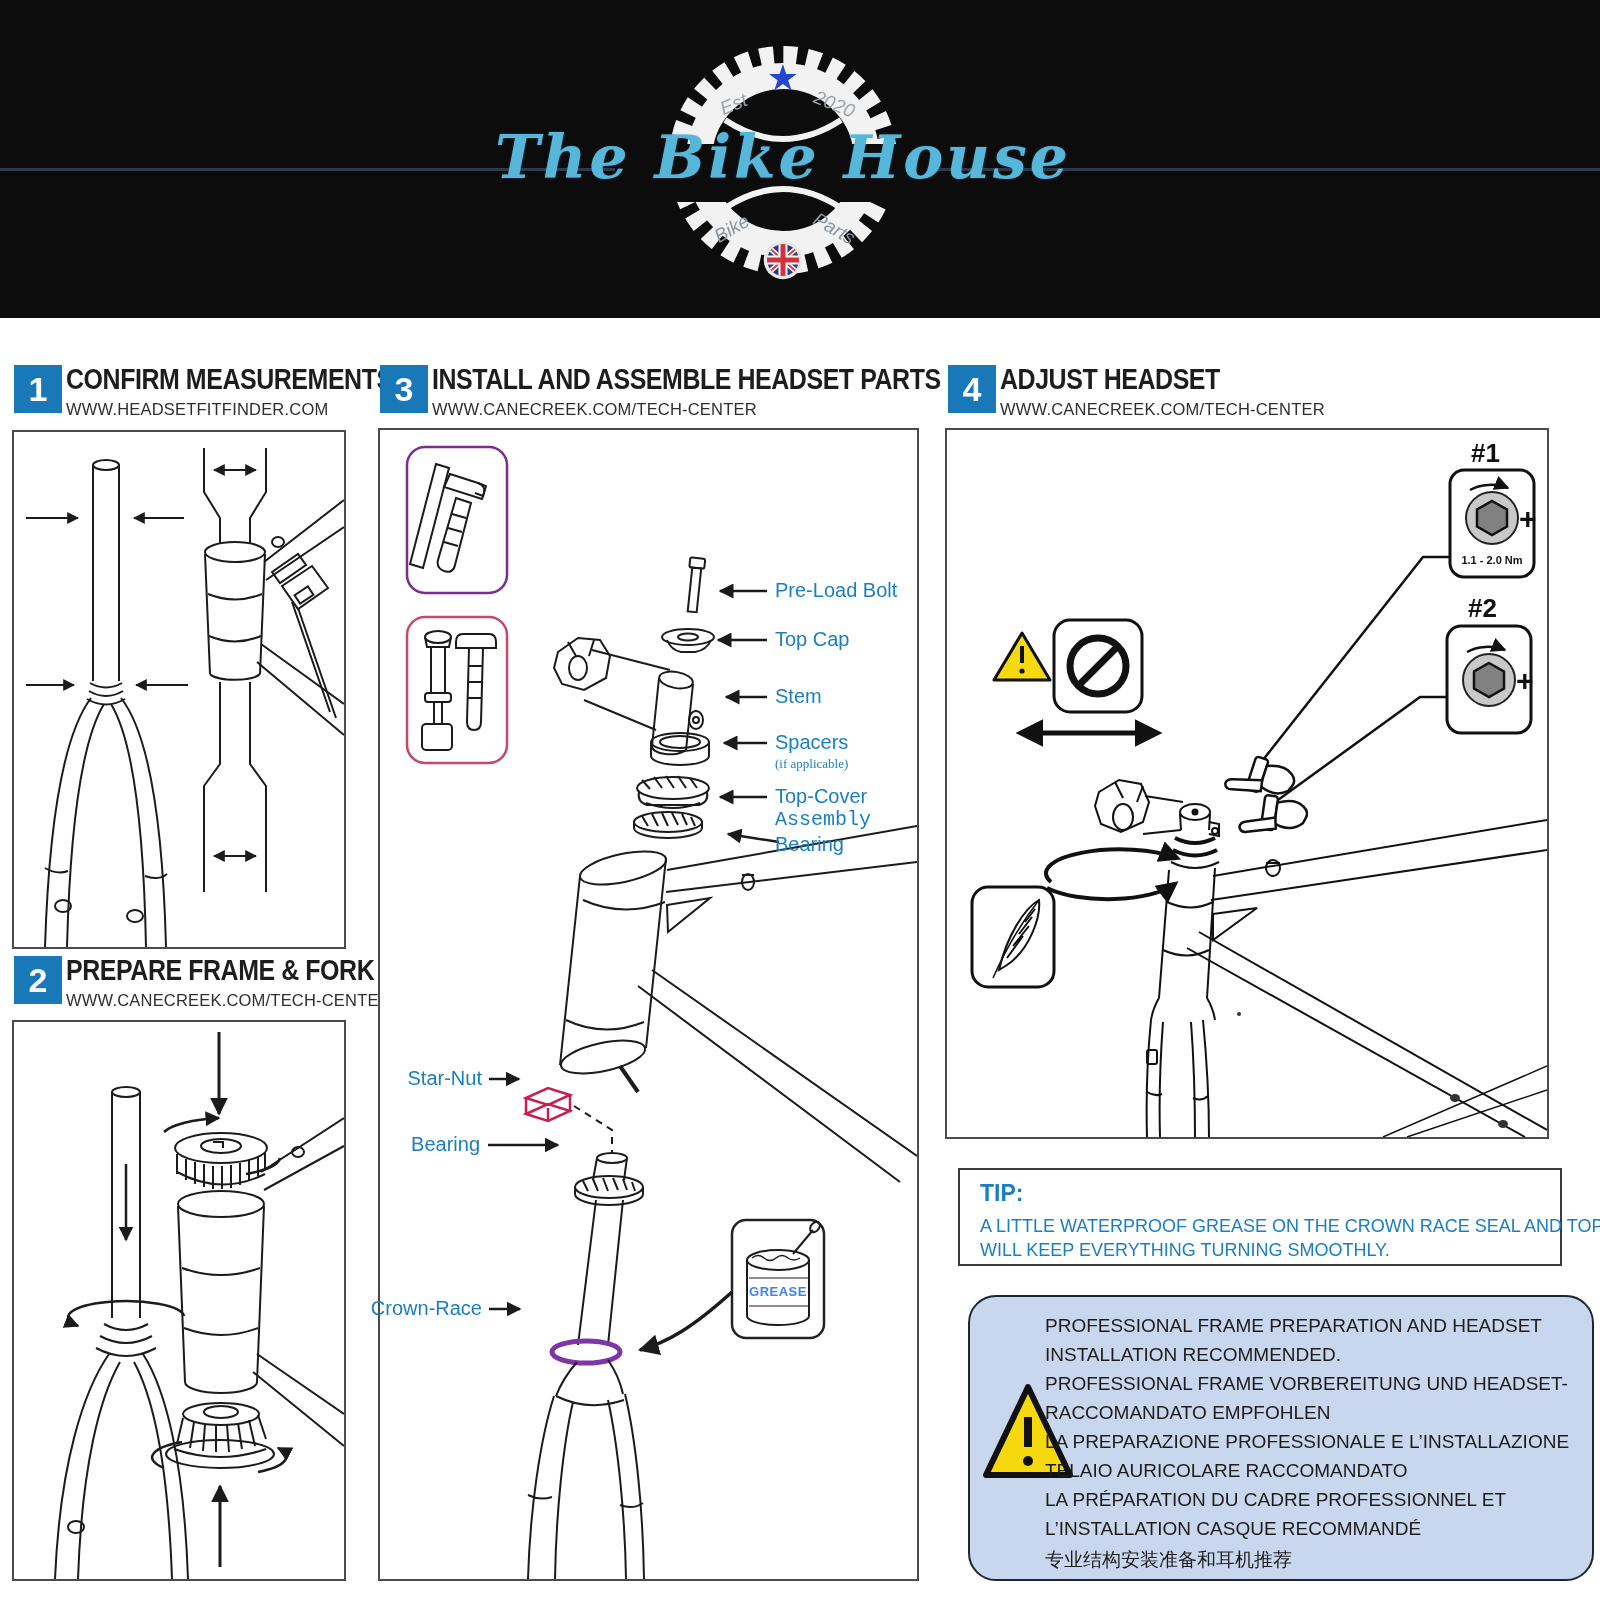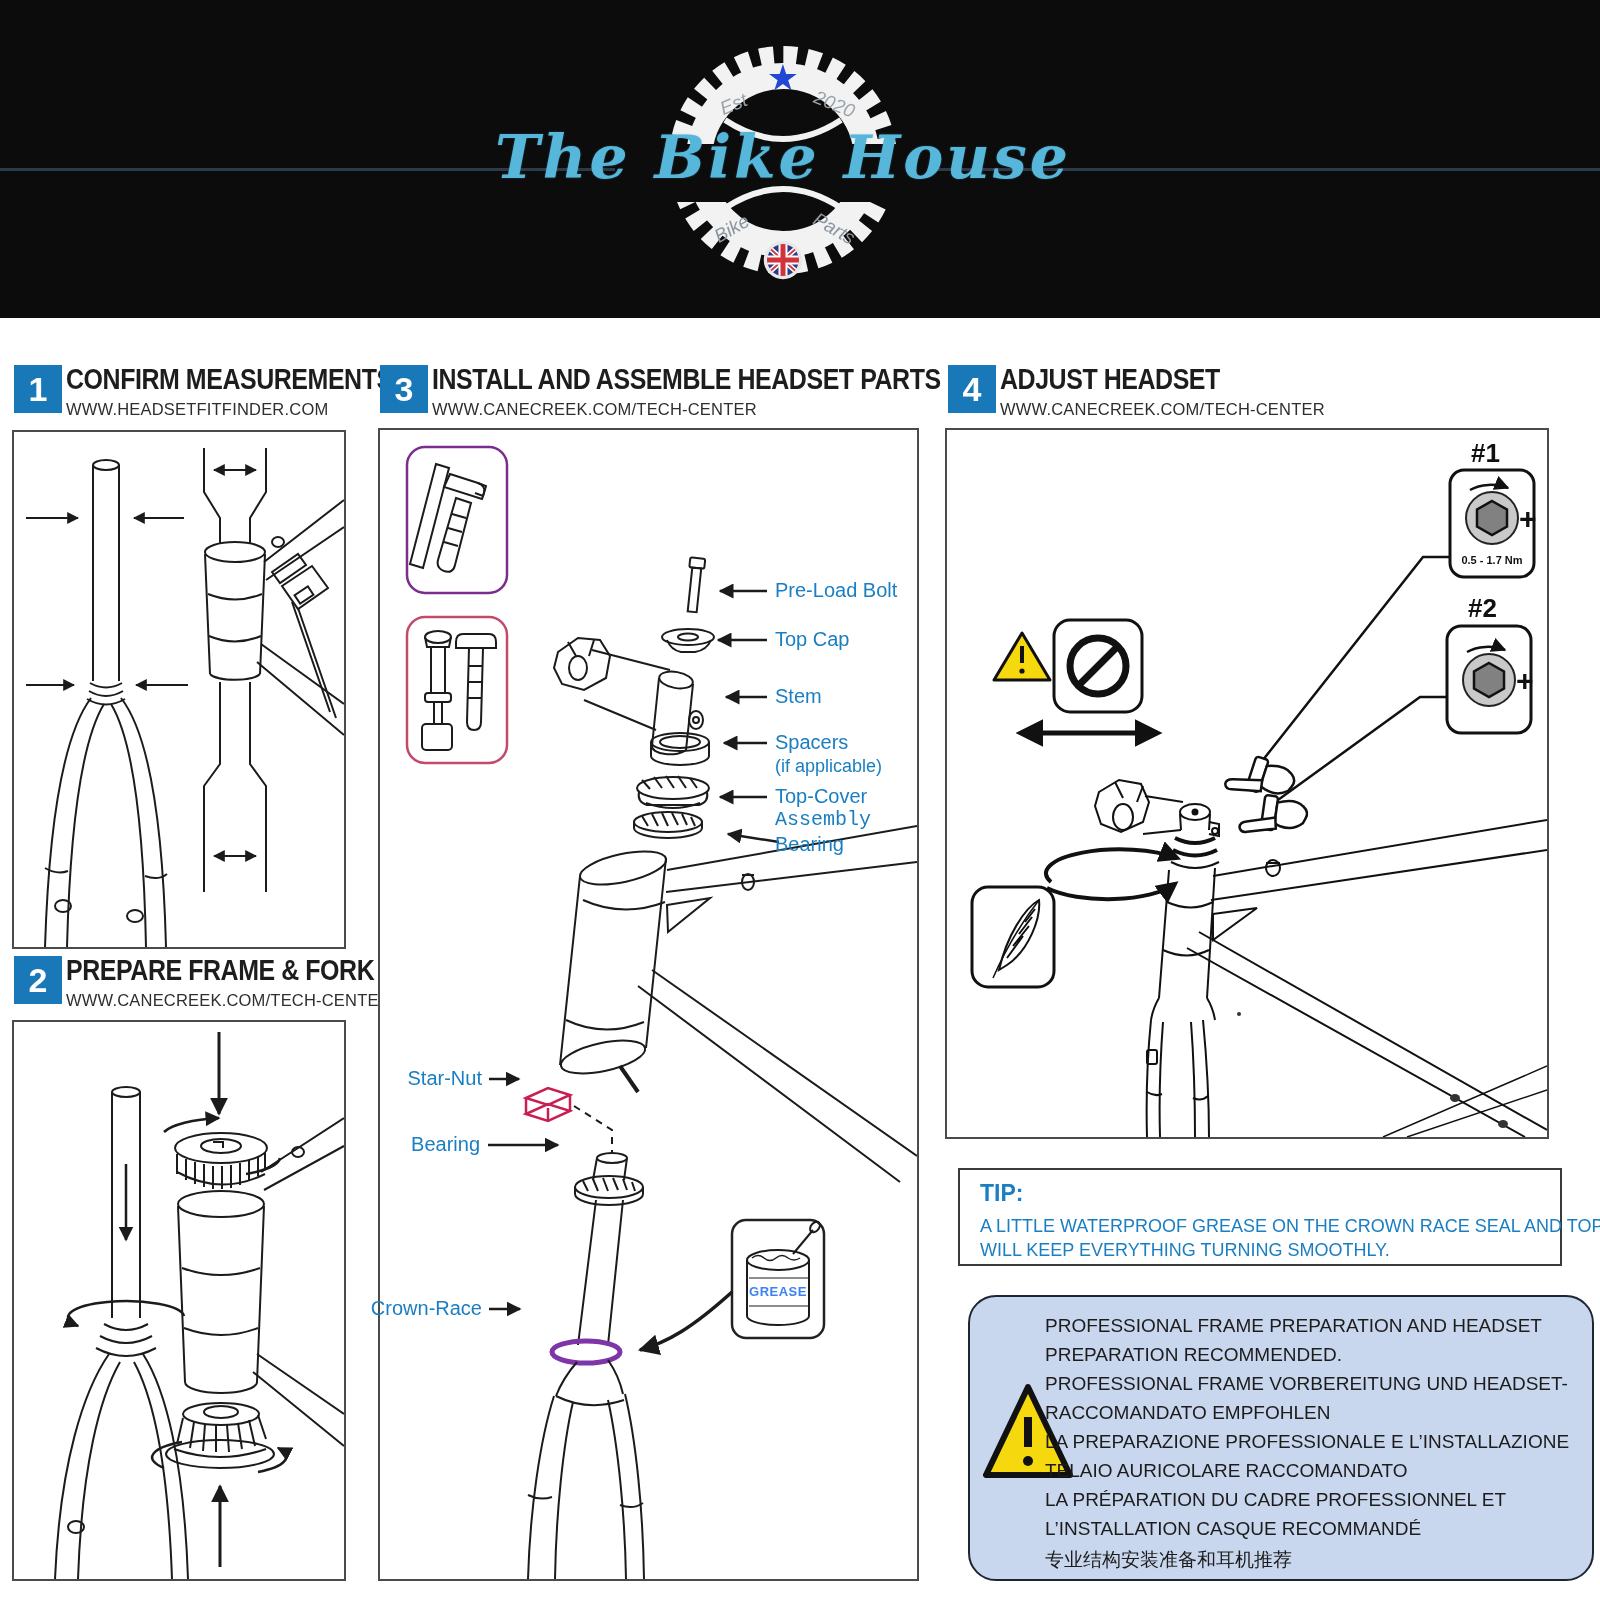--- a/index.html
+++ b/index.html
@@ -16,21 +16,21 @@
     font-weight:bold;font-size:34px;line-height:48px;text-align:center;}
   .sec-head{position:absolute;}
   .sec-title{font-weight:bold;font-size:29px;color:#1d1d1d;letter-spacing:-.5px;
     transform:scaleX(.86);transform-origin:left top;white-space:nowrap;}
   .sec-url{font-size:16.5px;color:#2e2e2e;letter-spacing:.2px;margin-top:4px;}
   
   .panel{position:absolute;border:2px solid #4b4b4b;background:#fff;}
   .panel svg{position:absolute;left:0;top:0;}
   
   .lbl{position:absolute;font-size:20px;color:#1a7ec2;white-space:nowrap;}
-  .lbl.small{font-size:18px;}
+  .lbl.small{font-size:13px;font-family:Liberation Serif, serif;}
   .grease-lbl{position:absolute;font-size:13px;font-weight:bold;color:#3b82f6;letter-spacing:.5px;}
   .step-lbl{position:absolute;font-size:26px;font-weight:bold;color:#111;}
   .plus-lbl{position:absolute;font-size:30px;font-weight:bold;color:#111;}
   .torque-lbl{position:absolute;font-size:11px;font-weight:bold;color:#111;white-space:nowrap;}
   
   #tip-box{position:absolute;left:958px;top:1168px;width:600px;height:94px;
     border:2.5px solid #3a3a3a;background:#fff;}
   #tip-heading{position:absolute;left:20px;top:10px;font-size:23px;font-weight:bold;color:#1a7ec2;}
   .tip-line{position:absolute;left:20px;font-size:18px;color:#1a7ec2;white-space:nowrap;}
   #warn-box{position:absolute;left:968px;top:1295px;width:622px;height:282px;
@@ -421,39 +421,39 @@
           <ellipse cx="508" cy="668" rx="5" ry="4" fill="#333" stroke="none"></ellipse>
           <ellipse cx="556" cy="694" rx="5" ry="4" fill="#333" stroke="none"></ellipse>
           <circle cx="292" cy="584" r="2" fill="#333" stroke="none"></circle>
         </g>
         <use href="#hand4" transform="translate(306,343) rotate(18)"></use>
         <use href="#hand4" transform="translate(318,382) rotate(8)"></use>
       </g>
     </svg>
     <div class="step-lbl" style="left:524px;top:8px;">#1</div>
     <div class="plus-lbl" style="left:572px;top:72px;">+</div>
-    <div class="torque-lbl" style="left:512px;top:124px;width:66px;text-align:center;">0.5 - 1.7 Nm</div>
+    <div class="torque-lbl" style="left:512px;top:124px;width:66px;text-align:center;">1.1 - 2.0 Nm</div>
     <div class="step-lbl" style="left:521px;top:163px;">#2</div>
     <div class="plus-lbl" style="left:569px;top:234px;">+</div>
   </div>
 
   <div id="tip-box">
     <div id="tip-heading">TIP:</div>
     <div class="tip-line" style="top:46px;">A LITTLE WATERPROOF GREASE ON THE CROWN RACE SEAL AND TOP COVER SEAL</div>
     <div class="tip-line" style="top:70px;">WILL KEEP EVERYTHING TURNING SMOOTHLY.</div>
   </div>
 
   <div id="warn-box">
     <svg width="100" height="110" viewBox="0 0 100 110" style="position:absolute;left:8px;top:82px;">
       <path d="M50,8 L8,96 H92 z" fill="#f6d80e" stroke="#111" stroke-width="6" stroke-linejoin="round"></path>
       <path d="M50,38 v30" stroke="#111" stroke-width="8"></path>
       <circle cx="50" cy="82" r="5" fill="#111"></circle>
     </svg>
     <div class="warn-line" style="top:18px;">PROFESSIONAL FRAME PREPARATION AND HEADSET</div>
-    <div class="warn-line" style="top:47px;">PREPARATION RECOMMENDED.</div>
+    <div class="warn-line" style="top:47px;">INSTALLATION RECOMMENDED.</div>
     <div class="warn-line" style="top:76px;">PROFESSIONAL FRAME VORBEREITUNG UND HEADSET-</div>
     <div class="warn-line" style="top:105px;">RACCOMANDATO EMPFOHLEN</div>
     <div class="warn-line" style="top:134px;">LA PREPARAZIONE PROFESSIONALE E L’INSTALLAZIONE</div>
     <div class="warn-line" style="top:163px;">TELAIO AURICOLARE RACCOMANDATO</div>
     <div class="warn-line" style="top:192px;">LA PRÉPARATION DU CADRE PROFESSIONNEL ET</div>
     <div class="warn-line" style="top:221px;">L’INSTALLATION CASQUE RECOMMANDÉ</div>
     <div class="warn-line" style="top:250px;">专业结构安装准备和耳机推荐</div>
   </div>
 
 </div>

